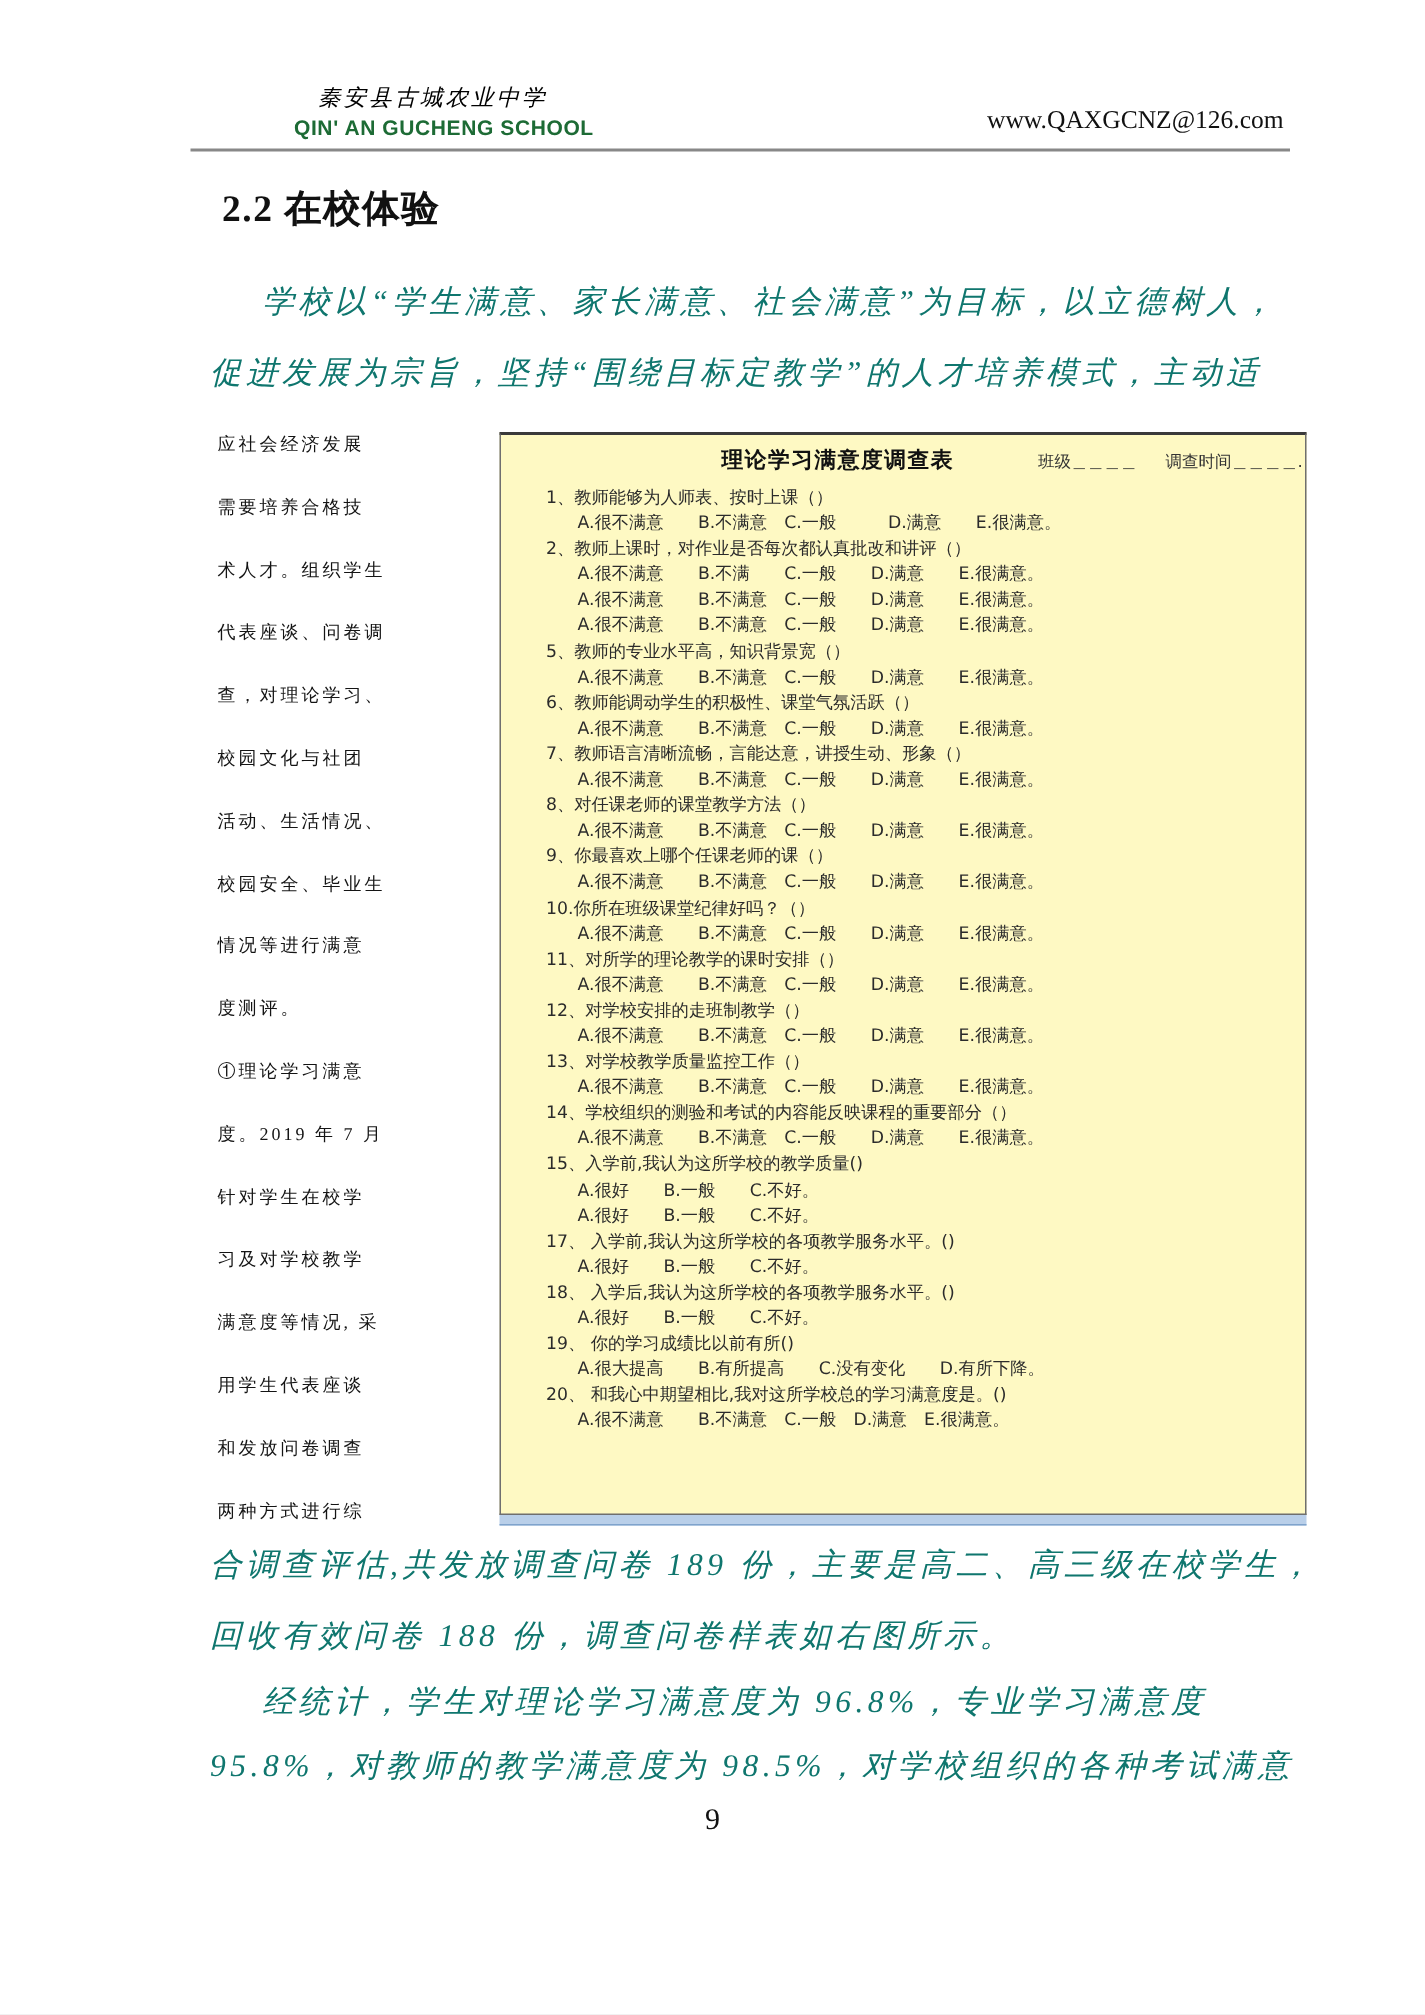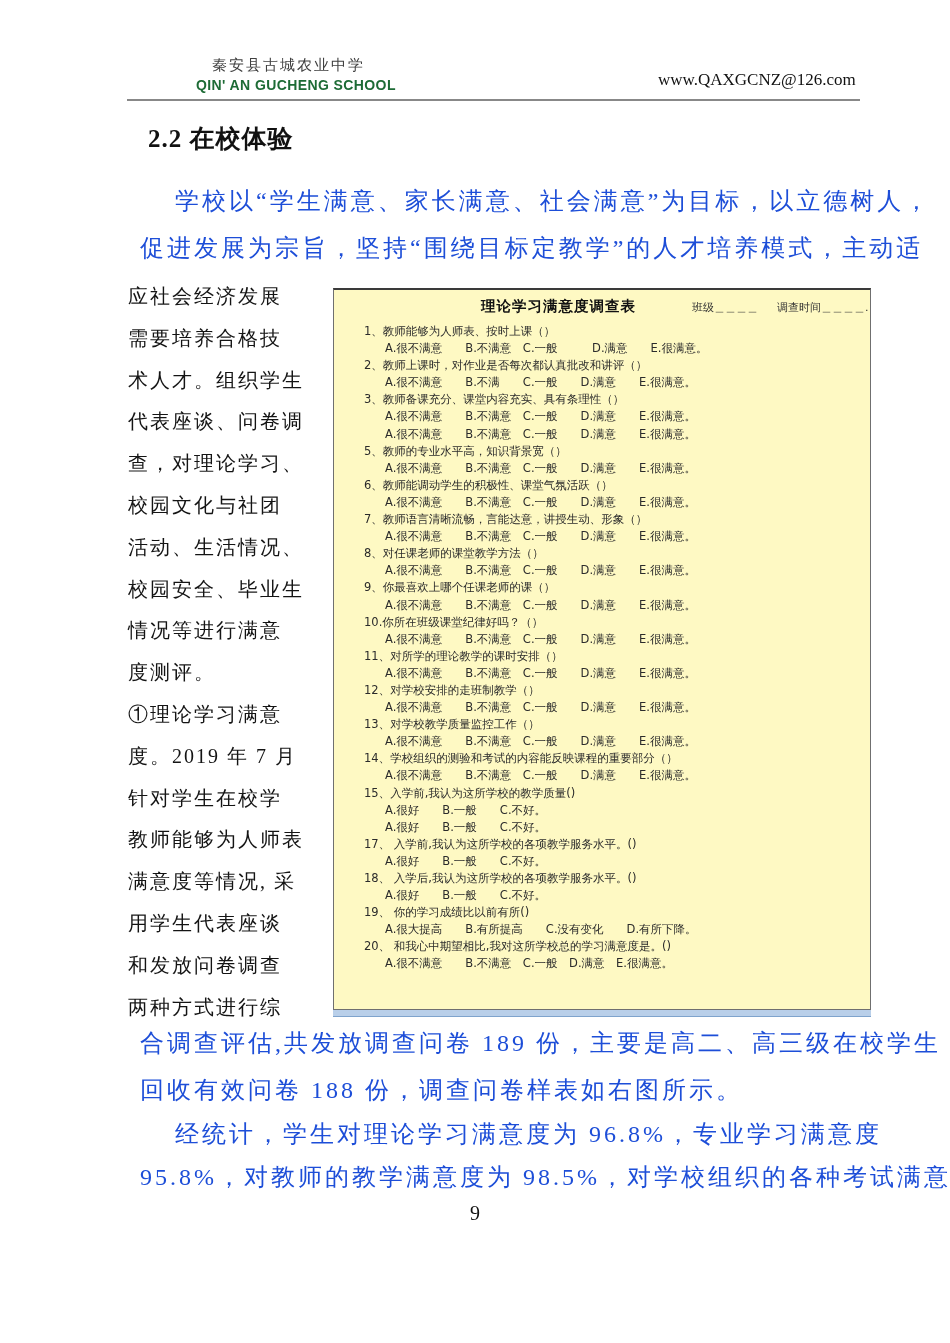--- a/index.html
+++ b/index.html
@@ -31,27 +31,27 @@
     background:#888;
   }
   
   .section-title{
     position:absolute;left:148px;top:122px;
     font-size:25px;font-weight:bold;letter-spacing:1px;
   }
   
   .txt{
     position:absolute;
-    font-size:24px;line-height:26px;letter-spacing:3px;
-    white-space:nowrap;color:#1d4ed8;
+    font-size:21px;line-height:26px;letter-spacing:3px;
+    white-space:nowrap;color:#0f766e;font-style:italic;
   }
   
   .left-col{
-    position:absolute;left:128px;top:276px;width:196px;
-    font-size:20px;line-height:41.8px;color:#141414;
+    position:absolute;left:145px;top:276px;width:196px;
+    font-size:12px;line-height:41.8px;color:#141414;
   }
   .col-line{
     white-space:nowrap;letter-spacing:2px;
     display:flex;justify-content:space-between;
   }
   
   .survey{
     position:absolute;left:333px;top:288px;width:536px;height:719px;
     background:#fef9c3;
     border:1px solid #6f6f6f;
@@ -83,21 +83,21 @@
   .page-number{
     position:absolute;left:0;right:0;top:1202px;
     text-align:center;font-size:20px;color:#111;
   }
 </style>
 </head>
 <body>
 
 <div class="page">
 
-  <div class="school-cn" style="color:#404040;">秦安县古城农业中学</div>
+  <div class="school-cn" style="color:#000000;font-style:italic;">秦安县古城农业中学</div>
   <div class="school-en" style="color:#1d6b35;">QIN' AN GUCHENG SCHOOL</div>
   <div class="email">www.QAXGCNZ@126.com</div>
   <div class="header-rule"></div>
 
   <div class="section-title">2.2 在校体验</div>
 
   <div class="txt" style="left:175px;top:188px;">学校以“学生满意、家长满意、社会满意”为目标，以立德树人，</div>
   <div class="txt" style="left:140px;top:235px;">促进发展为宗旨，坚持“围绕目标定教学”的人才培养模式，主动适</div>
 
   <div class="left-col" id="left-column">
@@ -107,39 +107,38 @@
       <div class="col-line">代表座谈、问卷调</div>
       <div class="col-line">查，对理论学习、</div>
       <div class="col-line">校园文化与社团</div>
       <div class="col-line">活动、生活情况、</div>
       <div class="col-line">校园安全、毕业生</div>
       <div class="col-line">情况等进行满意</div>
       <div class="col-line">度测评。</div>
       <div class="col-line">①理论学习满意</div>
       <div class="col-line">度。2019 年 7 月</div>
       <div class="col-line">针对学生在校学</div>
-      <div class="col-line">教师能够为人师表</div>
+      <div class="col-line">习及对学校教学</div>
       <div class="col-line">满意度等情况, 采</div>
       <div class="col-line">用学生代表座谈</div>
       <div class="col-line">和发放问卷调查</div>
       <div class="col-line">两种方式进行综</div>
     </div>
 
   <div class="survey">
     <div class="survey-header">
       <span class="survey-title">理论学习满意度调查表</span>
       <span class="survey-field-class">班级＿＿＿＿</span>
       <span class="survey-field-time">调查时间＿＿＿＿.</span>
     </div>
     <div class="survey-qs" id="survey-questions">
         <div class="q-line">1、教师能够为人师表、按时上课（）</div>
         <div class="opt-line">A.很不满意　　B.不满意　C.一般　　　D.满意　　E.很满意。</div>
         <div class="q-line">2、教师上课时，对作业是否每次都认真批改和讲评（）</div>
         <div class="opt-line">A.很不满意　　B.不满　　C.一般　　D.满意　　E.很满意。</div>
-        <div class="q-line">3、教师备课充分、课堂内容充实、具有条理性（）</div>
         <div class="opt-line">A.很不满意　　B.不满意　C.一般　　D.满意　　E.很满意。</div>
         <div class="opt-line">A.很不满意　　B.不满意　C.一般　　D.满意　　E.很满意。</div>
         <div class="q-line">5、教师的专业水平高，知识背景宽（）</div>
         <div class="opt-line">A.很不满意　　B.不满意　C.一般　　D.满意　　E.很满意。</div>
         <div class="q-line">6、教师能调动学生的积极性、课堂气氛活跃（）</div>
         <div class="opt-line">A.很不满意　　B.不满意　C.一般　　D.满意　　E.很满意。</div>
         <div class="q-line">7、教师语言清晰流畅，言能达意，讲授生动、形象（）</div>
         <div class="opt-line">A.很不满意　　B.不满意　C.一般　　D.满意　　E.很满意。</div>
         <div class="q-line">8、对任课老师的课堂教学方法（）</div>
         <div class="opt-line">A.很不满意　　B.不满意　C.一般　　D.满意　　E.很满意。</div>

